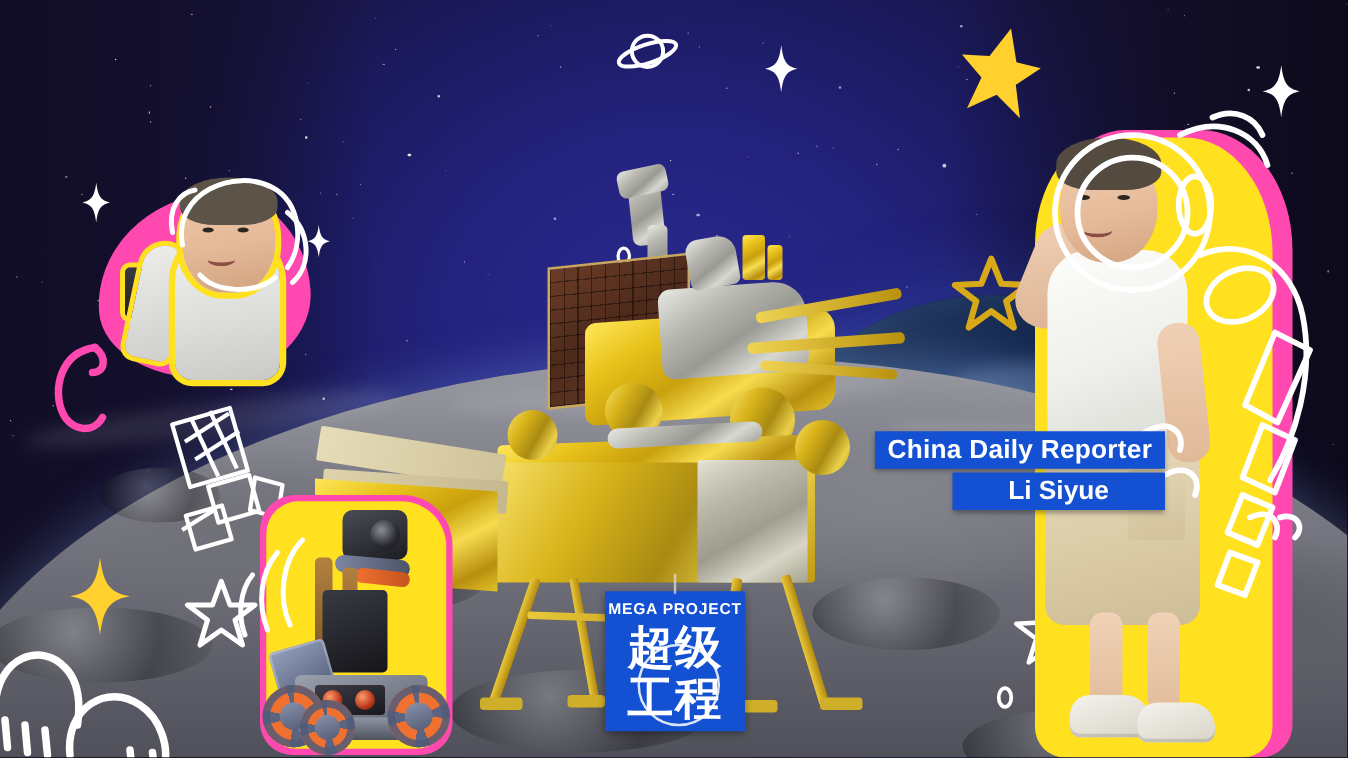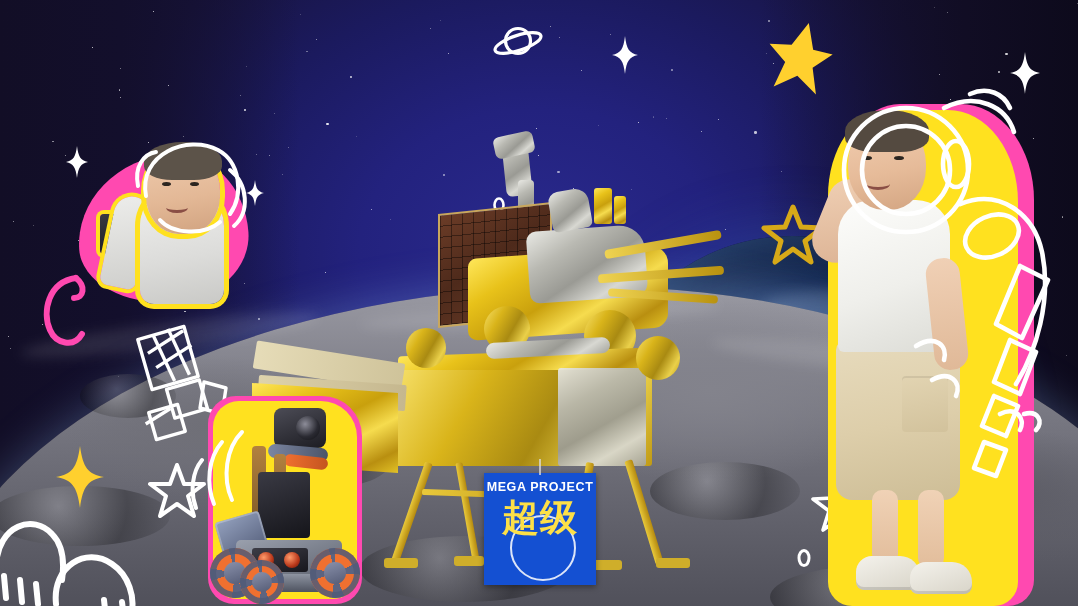--- a/index.html
+++ b/index.html
@@ -171,21 +171,21 @@
   .lt-1{font-size:21px;letter-spacing:.2px;}
   .lt-2{font-size:21px;margin-top:3px;margin-left:62px;text-align:center;}
 
   
   .logo{position:absolute;left:484px;top:473px;width:112px;height:112px;
     background:#1450d2;z-index:46;box-shadow:0 2px 6px rgba(0,0,0,.4);}
   .logo-en{position:absolute;top:7px;left:0;right:0;text-align:center;
     color:#fff;font-family:"Liberation Sans",sans-serif;font-weight:700;
     font-size:12.5px;letter-spacing:.6px;}
   .logo-cn{position:absolute;top:24px;left:0;right:0;text-align:center;
-    color:#fde047;font-family:"DejaVu Sans",sans-serif;font-weight:700;
+    color:#ffffff;font-family:"DejaVu Sans",sans-serif;font-weight:700;
     font-size:37px;line-height:41px;letter-spacing:1px;}
   .logo-ring{position:absolute;left:26px;top:42px;width:62px;height:62px;
     border:2px solid rgba(255,255,255,.85);border-radius:50%;}
   .logo-string{position:absolute;left:55px;top:-14px;width:2px;height:16px;
     background:rgba(220,220,220,.75);}
 </style>
 </head>
 <body>
 
 <div id="stage">
@@ -644,23 +644,28 @@
       <svg width="76" height="96" viewBox="0 0 76 96">
         <g fill="none" stroke="#fff" stroke-width="4" stroke-linecap="round">
           <path d="M60 6 C 44 22, 40 52, 50 74"></path>
           <path d="M40 16 C 26 32, 24 58, 32 78"></path>
           <path d="M20 34 C 10 46, 8 66, 14 82"></path>
         </g>
       </svg>
     </div>
   </div>
 
+  <div class="lower-third">
+    <div class="lt-bar lt-1">China Daily Reporter</div>
+    <div class="lt-bar lt-2">Li Siyue</div>
+  </div>
 
   <div class="logo">
     <div class="logo-string"></div>
     <div class="logo-en">MEGA PROJECT</div>
     <div class="logo-ring"></div>
     <div class="logo-cn">
       <div>超级</div>
+      <div>工程</div>
     </div>
   </div>
 
 </div>
 
 </body></html>

